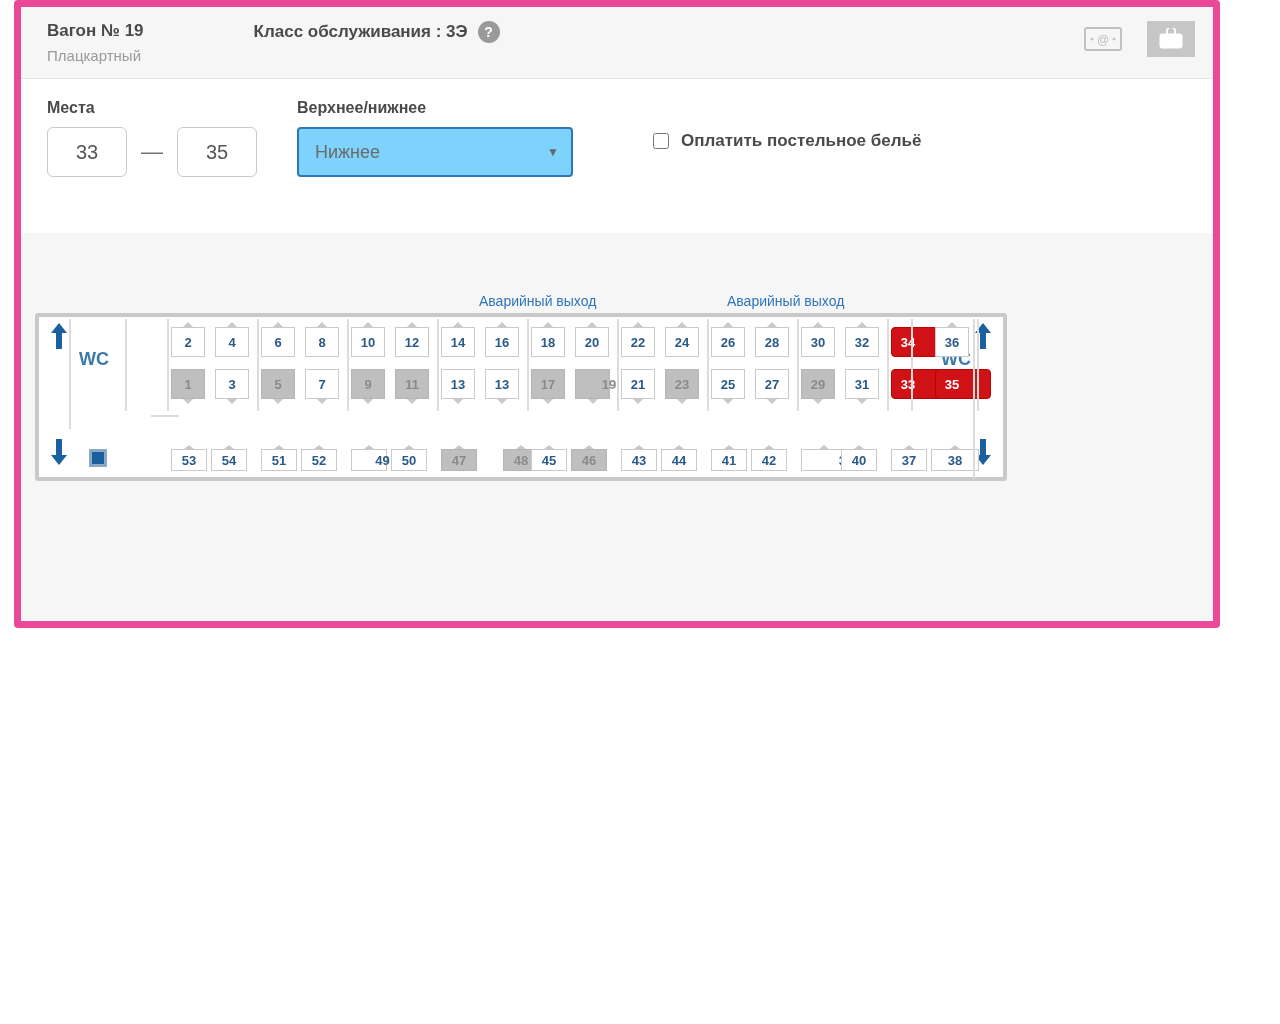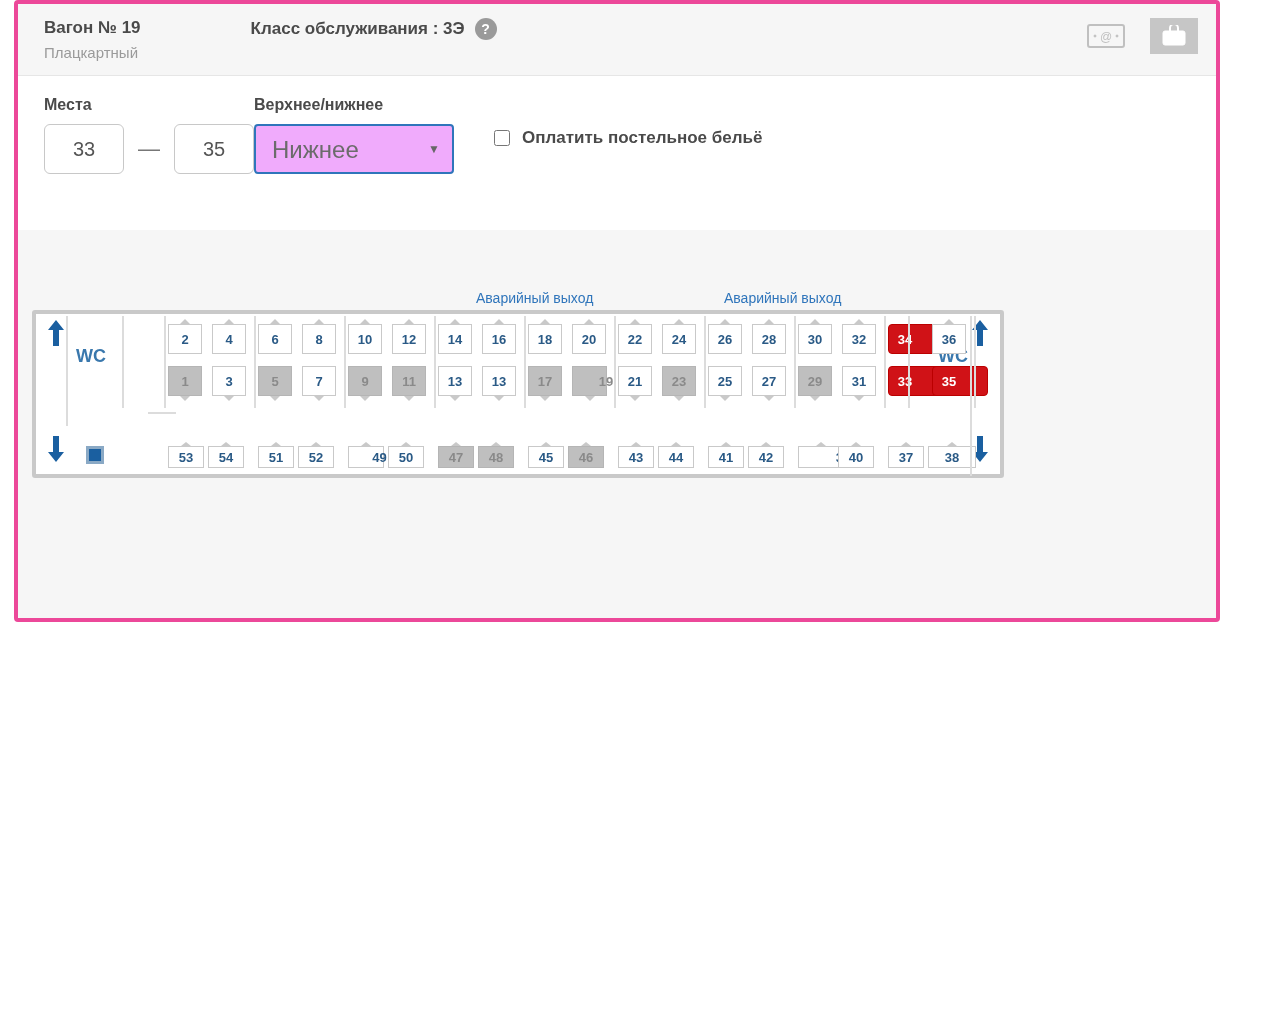--- a/index.html
+++ b/index.html
@@ -1,43 +1,43 @@
 <!DOCTYPE html>
 <html><head>
 <meta charset="utf-8">
 <style>
   * { box-sizing: border-box; margin: 0; padding: 0; }
   body { font-family: Arial, Helvetica, sans-serif; background: #fff; color: #333; font-size: 14px; }
-  .outer { width: 1206px; margin-left: 14px; border: 4px solid #ec4899; border-radius: 4px; overflow: hidden; }
+  .outer { width: 1206px; margin-left: 14px; border: 7px solid #ec4899; border-radius: 4px; overflow: hidden; }
   .head {
     background: #f6f6f6; padding: 14px 18px 14px 26px;
     display: flex; align-items: flex-start; gap: 110px;
     border-bottom: 1px solid #e6e6e6;
   }
   .car-title { font-size: 17px; font-weight: 700; color: #4a4a4a; }
   .car-sub { font-size: 15px; color: #9a9a9a; margin-top: 6px; }
   .cls { font-size: 17px; font-weight: 700; color: #4a4a4a; display:flex; align-items:center; gap:10px;}
   .help-ic { width:22px;height:22px;border-radius:50%;background:#9a9a9a;color:#fff;display:inline-flex;align-items:center;justify-content:center;font-size:14px;font-weight:700;}
   .head-icons { margin-left:auto; display:flex; gap:20px; align-items:center;}
   .hic { width:48px; height:36px; display:flex; align-items:center; justify-content:center; color:#c2c2c2; }
   .hic svg { stroke:#c0c0c0; fill:#c0c0c0; }
   .hic.bag { background:#c6c6c6; }
   .hic.bag svg { fill:#fff; stroke:#fff; }
-  .controls { padding: 20px 26px 56px 26px; display:flex; align-items:flex-end; background:#fff; }
+  .controls { padding: 20px 26px 56px 26px; display:flex; gap:40px; align-items:flex-end; background:#fff; }
   .ctrl-label { font-size:16px; font-weight:700; color:#4a4a4a; margin-bottom:10px; }
   .seat-inputs { display:flex; align-items:center; gap:14px; }
   .seat-inp {
     width:80px; height:50px; border:1.5px solid #c8c8c8; border-radius:6px;
     text-align:center; font-size:20px; color:#555;
   }
   .dash { font-size:22px; color:#777; }
   .sel-wrap { display:flex; flex-direction:column; }
   .sel {
-    width:200px; height:50px; border:2px solid #2f75bb; border-radius:4px;
-    padding: 0 38px 0 16px; font-size:24px; color:#6b6b6b; background:#f0abfc;
+    width:276px; height:50px; border:2px solid #2f75bb; border-radius:4px;
+    padding: 0 38px 0 16px; font-size:18px; color:#6b6b6b; background:#7dd3fc;
     appearance:none; -webkit-appearance:none; position:relative;
   }
   .sel-cont { position:relative; }
   .sel-cont::after { content:"▼"; position:absolute; right:14px; top:50%; transform:translateY(-50%); color:#666; font-size:12px; pointer-events:none;}
   .chk-row { display:flex; align-items:center; gap:12px; align-self:center; margin-left:40px; margin-top:6px;}
   .chk-row input { width:16px; height:16px; }
   .chk-row label { font-size:17px; font-weight:700; color:#4a4a4a; }
   
   .map-area { background:#f6f6f6; padding: 80px 8px 140px 8px; position:relative; }
   .exit-lbl { position:absolute; font-size:14px; color:#2f75bb; top:60px; }
@@ -201,21 +201,21 @@
         <div class="seat bot sel" style="left: 896px; top: 52px;">35</div>
         <div class="partition" style="left: 848px; top: 2px; width: 2px; height: 92px;"></div>
         <div class="partition" style="left: 938px; top: 2px; width: 2px; height: 92px;"></div>
         <div class="seat side" style="left: 132px; top: 132px; width: 36px; height: 22px;">53</div>
         <div class="seat side" style="left: 172px; top: 132px; width: 36px; height: 22px;">54</div>
         <div class="seat side" style="left: 222px; top: 132px; width: 36px; height: 22px;">51</div>
         <div class="seat side" style="left: 262px; top: 132px; width: 36px; height: 22px;">52</div>
         <div class="seat side" style="left: 312px; top: 132px; width: 36px; height: 22px; padding-left: 27px;">49</div>
         <div class="seat side" style="left: 352px; top: 132px; width: 36px; height: 22px;">50</div>
         <div class="seat side occ" style="left: 402px; top: 132px; width: 36px; height: 22px;">47</div>
-        <div class="seat side occ" style="left: 442px; top: 132px; width: 36px; height: 22px;">48</div>
+        <div class="seat side occ" style="left: 464px; top: 132px; width: 36px; height: 22px;">48</div>
         <div class="seat side" style="left: 492px; top: 132px; width: 36px; height: 22px;">45</div>
         <div class="seat side occ" style="left: 532px; top: 132px; width: 36px; height: 22px;">46</div>
         <div class="seat side" style="left: 582px; top: 132px; width: 36px; height: 22px;">43</div>
         <div class="seat side" style="left: 622px; top: 132px; width: 36px; height: 22px;">44</div>
         <div class="seat side" style="left: 672px; top: 132px; width: 36px; height: 22px;">41</div>
         <div class="seat side" style="left: 712px; top: 132px; width: 36px; height: 22px;">42</div>
         <div class="seat side" style="left: 762px; top: 132px; width: 36px; height: 22px; padding-left: 44px;">39</div>
         <div class="seat side" style="left: 802px; top: 132px; width: 36px; height: 22px;">40</div>
         <div class="seat side" style="left: 852px; top: 132px; width: 36px; height: 22px;">37</div>
         <div class="seat side" style="left: 892px; top: 132px; width: 48px; height: 22px;">38</div>

